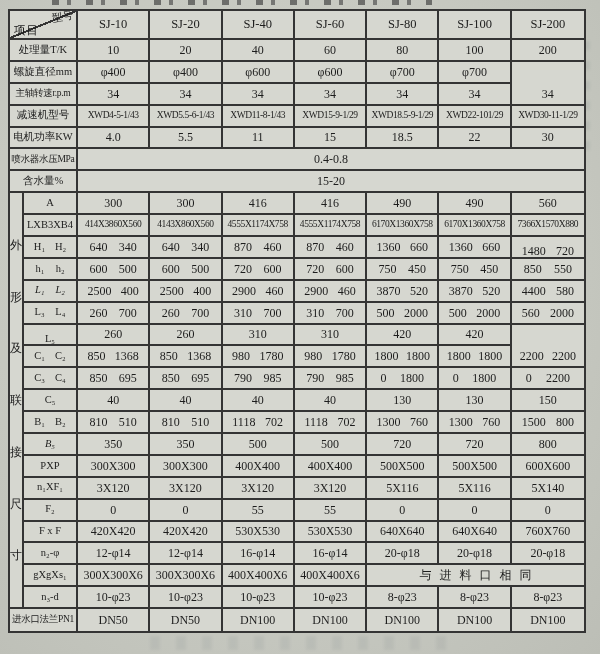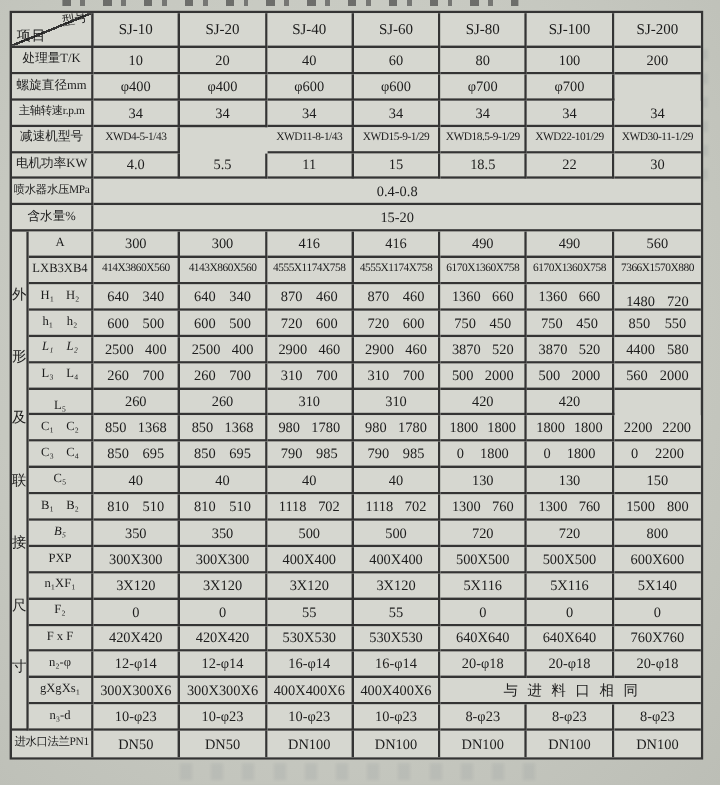--- a/index.html
+++ b/index.html
@@ -104,20 +104,21 @@
       <div class="c" style="grid-area: 4 / 4;">34</div>
       <div class="c" style="grid-area: 4 / 5;">34</div>
       <div class="c" style="grid-area: 4 / 6;">34</div>
       <div class="c" style="grid-area: 4 / 7;">34</div>
       <div class="c" style="grid-area: 4 / 8;">34</div>
       <div class="c no-r " style="grid-area: 4 / 9;">34</div>
       <div class="c lab" style="grid-area: 5 / 1 / auto / span 2;">
         <span>减速机型号</span>
       </div>
       <div class="c small" style="grid-area: 5 / 3;">XWD4-5-1/43</div>
+      <div class="c small" style="grid-area: 5 / 4;">XWD5.5-6-1/43</div>
       <div class="c small" style="grid-area: 5 / 5;">XWD11-8-1/43</div>
       <div class="c small" style="grid-area: 5 / 6;">XWD15-9-1/29</div>
       <div class="c small" style="grid-area: 5 / 7;">XWD18.5-9-1/29</div>
       <div class="c small" style="grid-area: 5 / 8;">XWD22-101/29</div>
       <div class="c no-r small" style="grid-area: 5 / 9;">XWD30-11-1/29</div>
       <div class="c lab" style="grid-area: 6 / 1 / auto / span 2;">
         <span>电机功率KW</span>
       </div>
       <div class="c" style="grid-area: 6 / 3;">4.0</div>
       <div class="c" style="grid-area: 6 / 4;">5.5</div>

